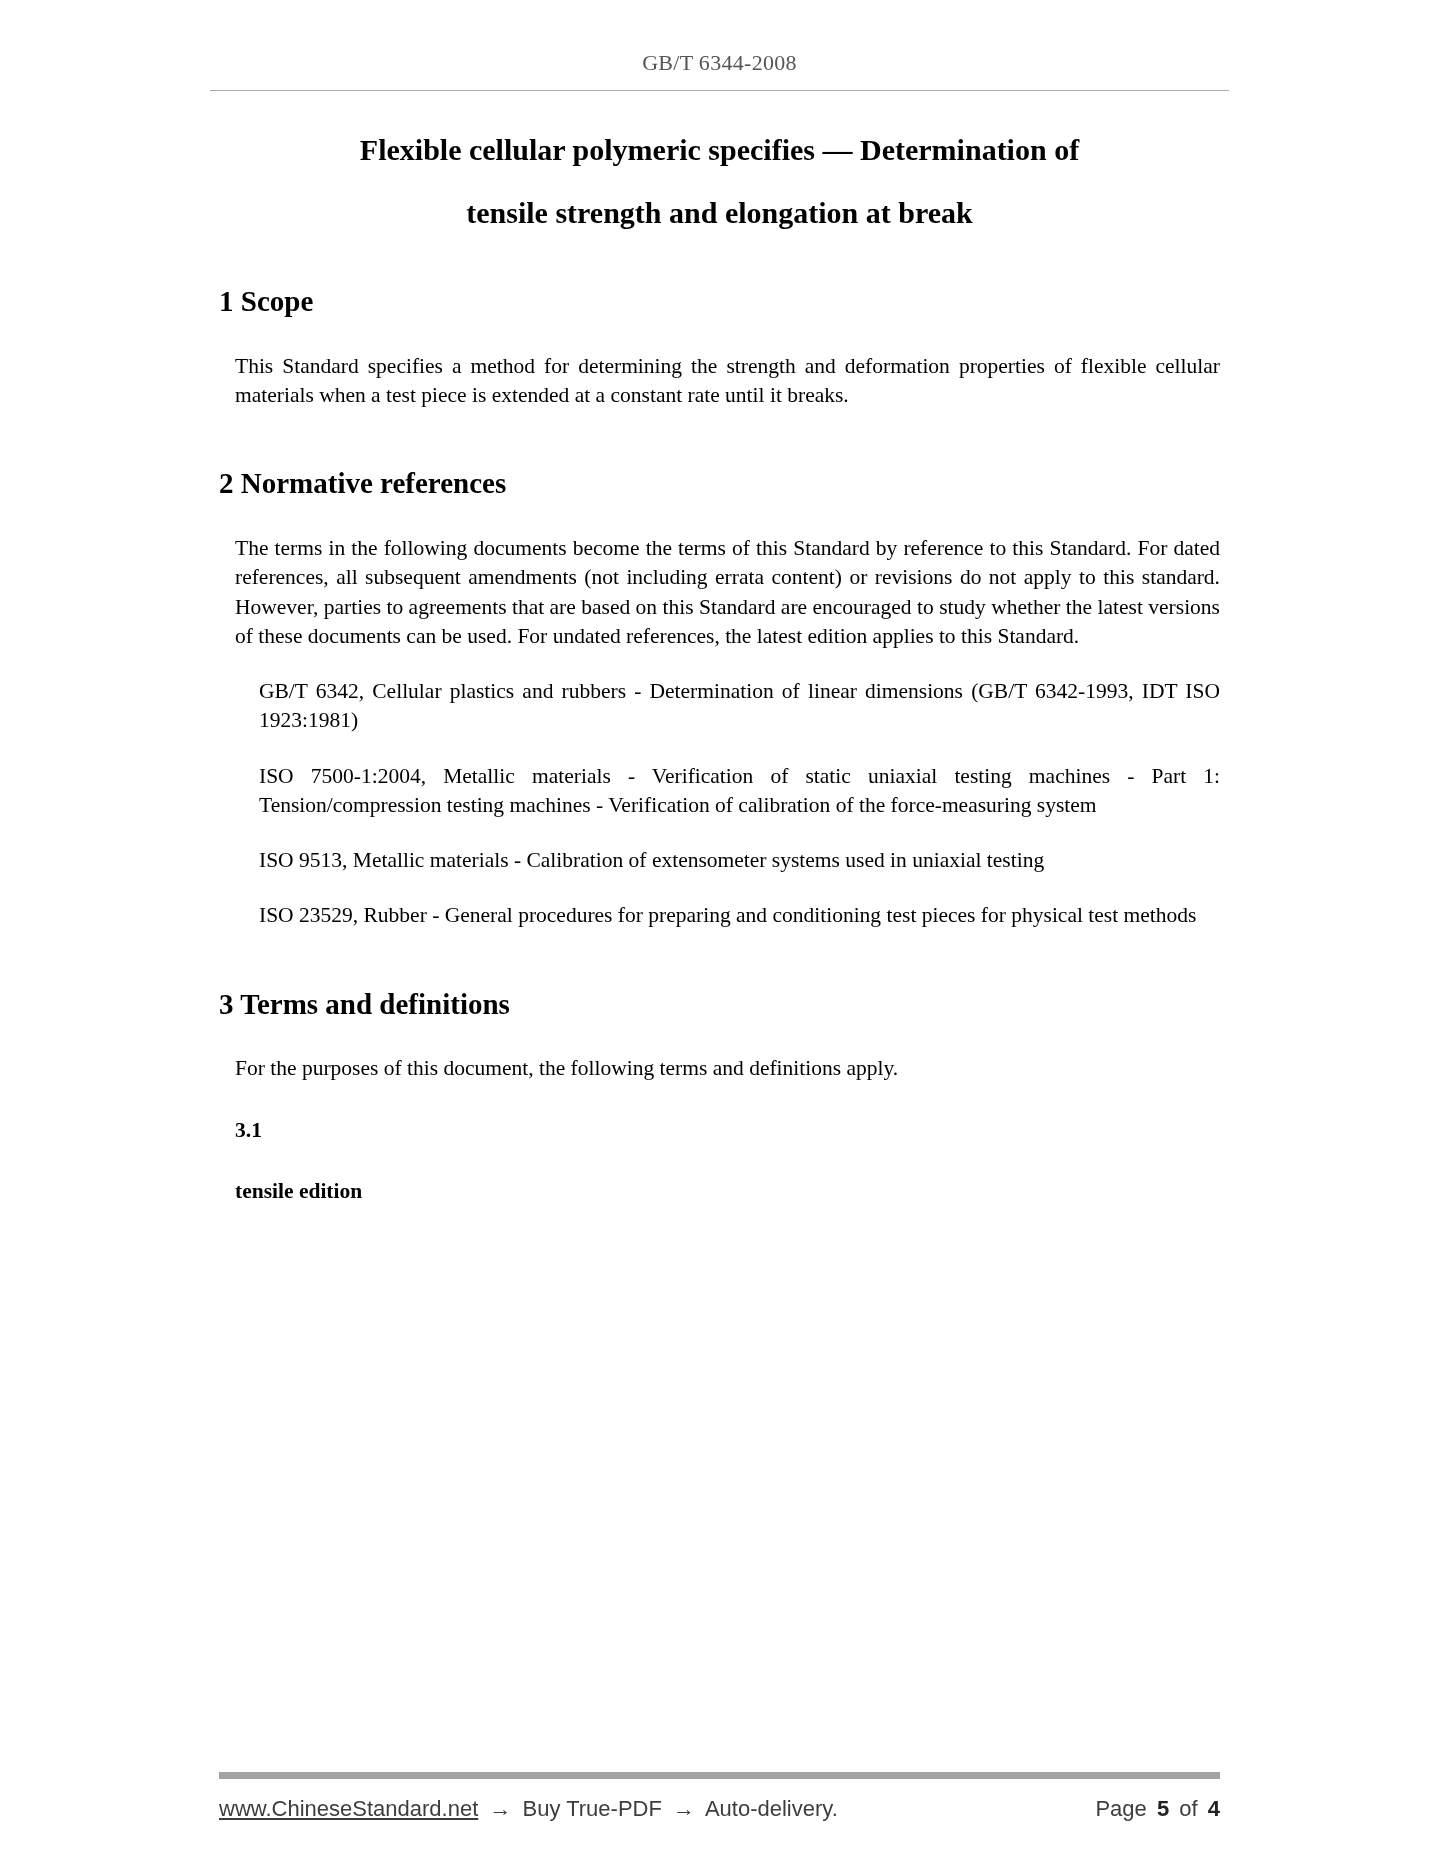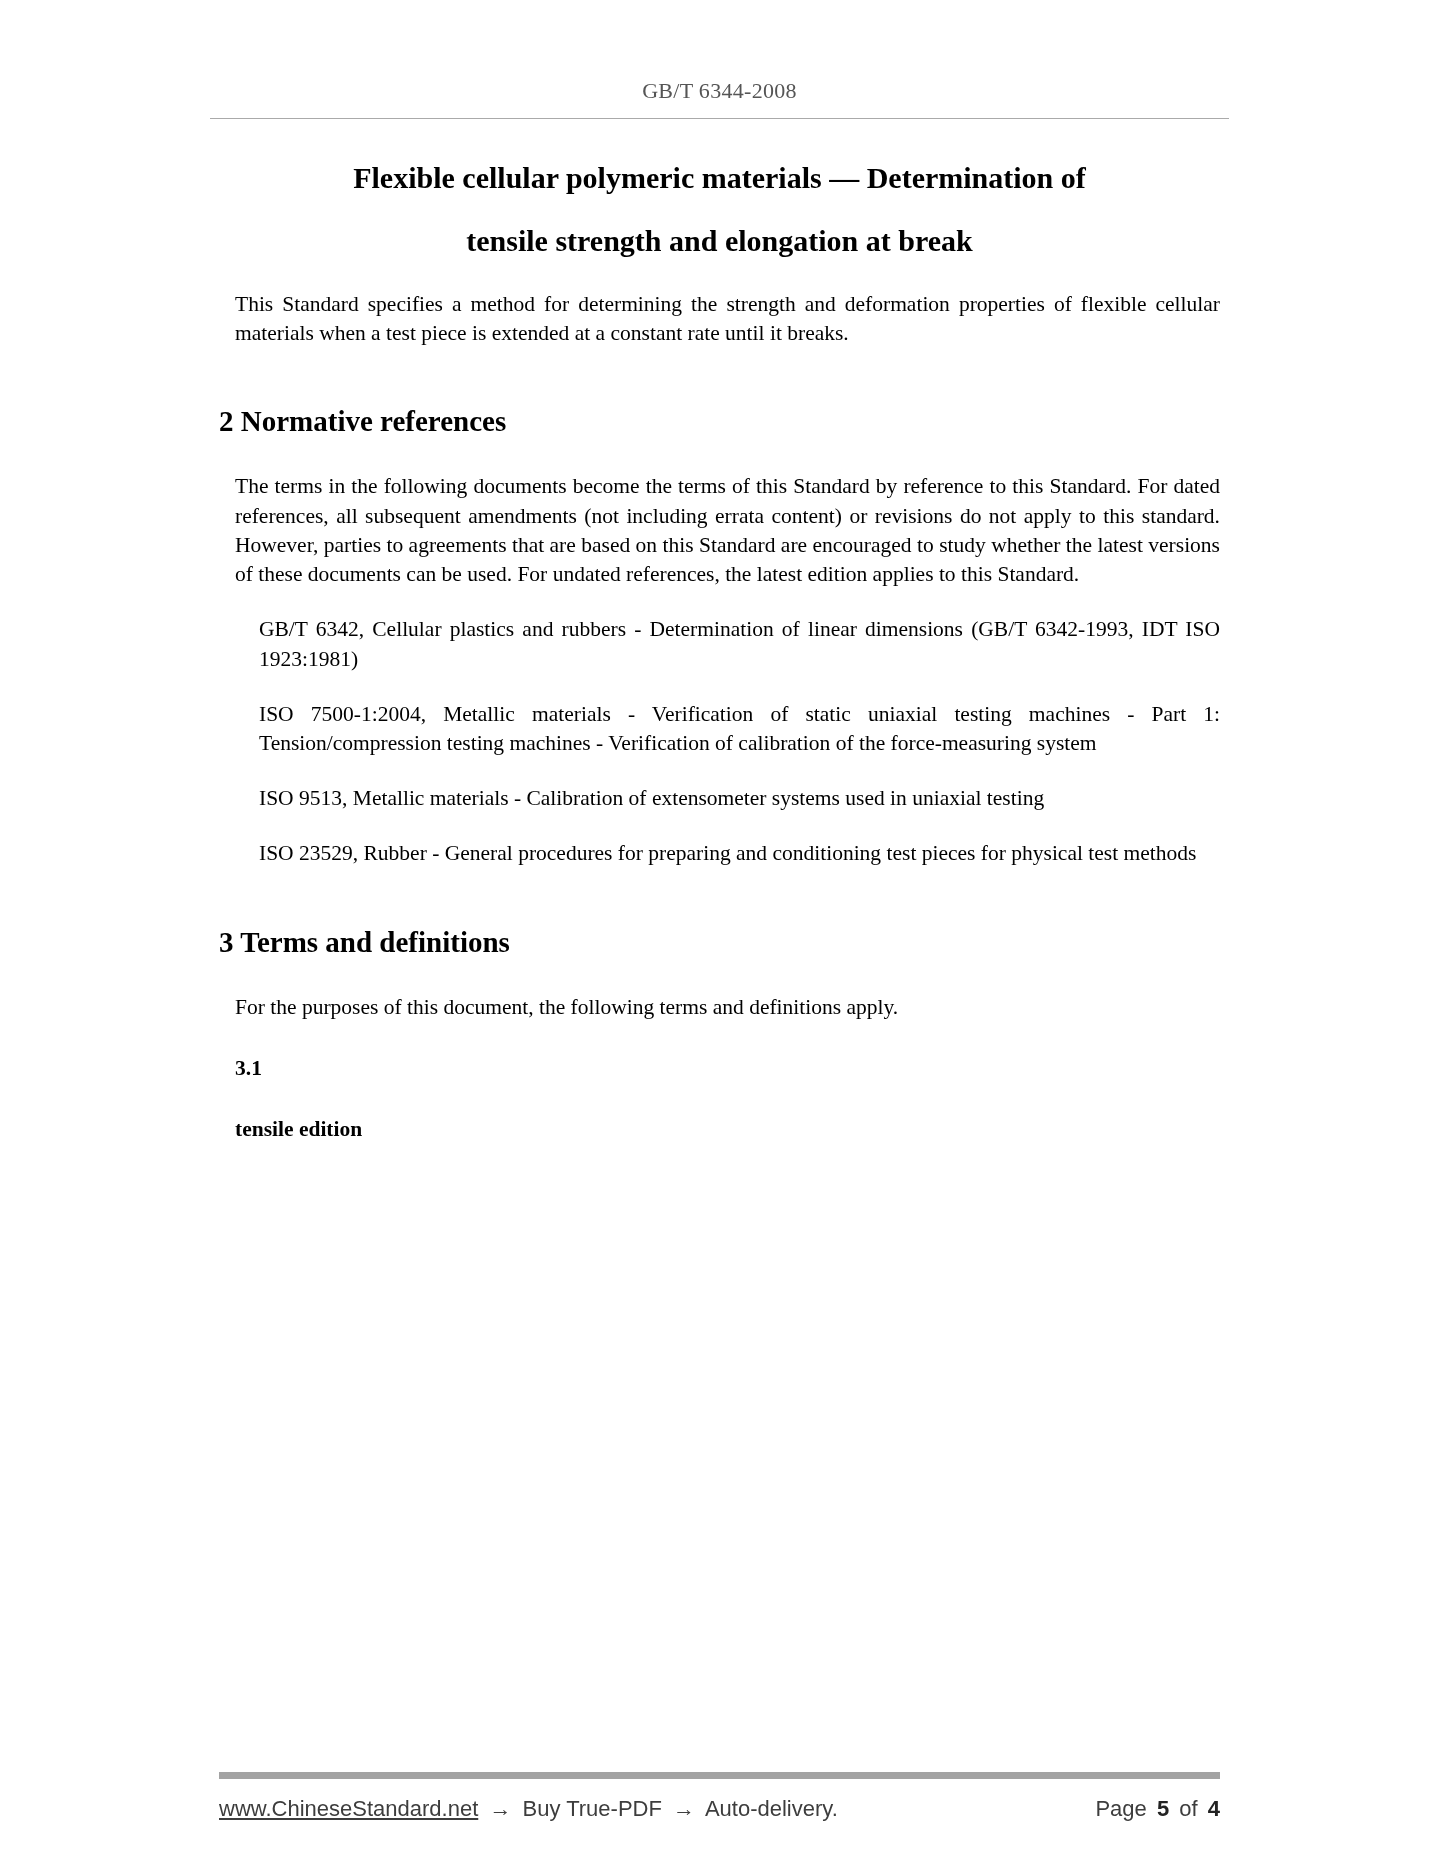--- a/index.html
+++ b/index.html
@@ -17,21 +17,21 @@
     overflow: hidden;
     box-sizing: border-box;
   }
   .content {
     position: absolute;
     left: 219px;
     right: 225px;
     top: 0;
   }
   .doc-number {
-    padding-top: 78px;
+    padding-top: 50px;
     text-align: center;
     font-size: 22px;
     color: #555555;
     letter-spacing: 0.3px;
   }
   .header-rule {
     border: none;
     border-top: 1px solid #aaaaaa;
     margin: 14px -9px 0 -9px;
   }
@@ -110,24 +110,25 @@
 </head>
 <body>
 
 <div class="page">
   <div class="content">
 
     <div class="doc-number">GB/T 6344-2008</div>
     <hr class="header-rule">
 
     <h1 class="doc-title">
-      <span class="title-line">Flexible cellular polymeric materials — Determination of</span>
+      <span class="title-line">Flexible cellular polymeric specifies — Determination of</span>
       <span class="title-line">tensile strength and elongation at break</span>
     </h1>
 
+    <h2 class="sec-heading">1 Scope</h2>
     <p class="first-after-heading">This Standard specifies a method for determining the strength and deformation properties of flexible cellular materials when a test piece is extended at a constant rate until it breaks.</p>
 
     <h2 class="sec-heading">2 Normative references</h2>
     <p class="first-after-heading">The terms in the following documents become the terms of this Standard by reference to this Standard. For dated references, all subsequent amendments (not including errata content) or revisions do not apply to this standard. However, parties to agreements that are based on this Standard are encouraged to study whether the latest versions of these documents can be used. For undated references, the latest edition applies to this Standard.</p>
     <p class="ref">GB/T 6342, Cellular plastics and rubbers - Determination of linear dimensions (GB/T 6342-1993, IDT ISO 1923:1981)</p>
     <p class="ref">ISO 7500-1:2004, Metallic materials - Verification of static uniaxial testing machines - Part 1: Tension/compression testing machines - Verification of calibration of the force-measuring system</p>
     <p class="ref">ISO 9513, Metallic materials - Calibration of extensometer systems used in uniaxial testing</p>
     <p class="ref">ISO 23529, Rubber - General procedures for preparing and conditioning test pieces for physical test methods</p>
 
     <h2 class="sec-heading">3 Terms and definitions</h2>

